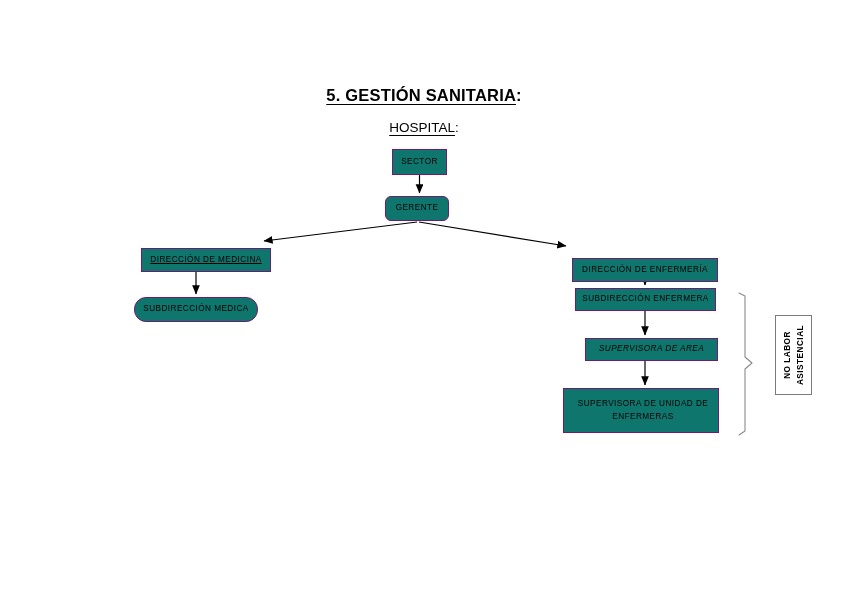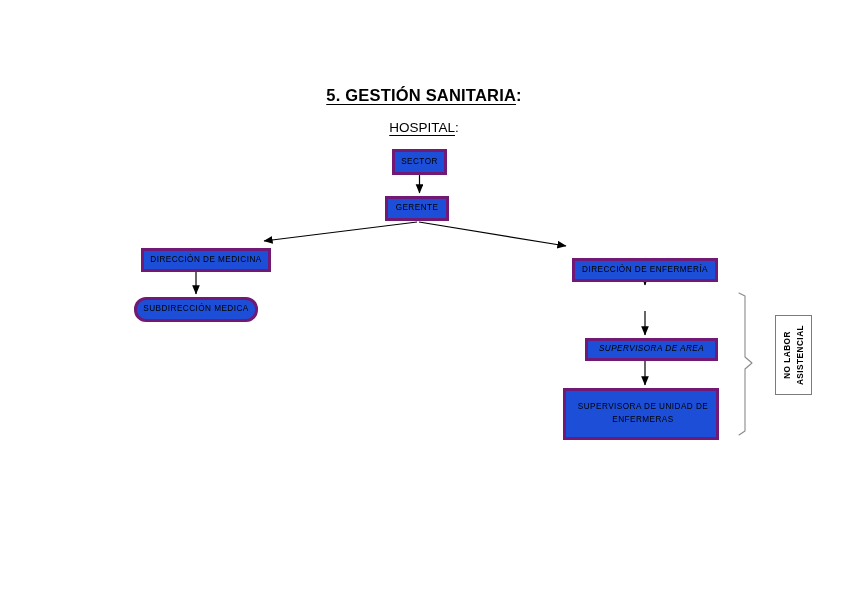--- a/index.html
+++ b/index.html
@@ -49,41 +49,41 @@
   }
   .title-sub span.u {
     text-decoration: underline;
     text-underline-offset: 3px;
   }
 
   
   .box {
     position: absolute;
     box-sizing: border-box;
-    border: 3px solid #701a75;
-    background: #1d4ed8;
+    border: 1px solid #701a75;
+    background: #0f766e;
     display: flex;
     align-items: center;
     justify-content: center;
     text-align: center;
     font-size: 8.2px;
     letter-spacing: 0.45px;
     line-height: 1.55;
     color: #000;
     padding: 0 4px;
   }
 
   #box-sector      { left: 392px; top: 149px; width: 55px;  height: 26px; }
-  #box-gerente     { left: 385px; top: 196px; width: 64px;  height: 25px; }
-  #box-dir-med     { left: 141px; top: 248px; width: 130px; height: 24px; }
+  #box-gerente     { left: 385px; top: 196px; width: 64px;  height: 25px; border-radius: 6px; }
+  #box-dir-med     { left: 141px; top: 248px; width: 130px; height: 24px; text-decoration: underline; }
   #box-subdir-med  { left: 134px; top: 297px; width: 124px; height: 25px; border-radius: 12px; }
   #box-dir-enf     { left: 572px; top: 238px; width: 146px; height: 24px; margin-top: 20px; }
   #box-subdir-enf  { left: 575px; top: 288px; width: 141px; height: 23px; }
   #box-superv-area { left: 585px; top: 338px; width: 133px; height: 23px; font-style: italic; }
-  #box-superv-unid { left: 563px; top: 388px; width: 156px; height: 52px; padding-left: 8px; }
+  #box-superv-unid { left: 563px; top: 388px; width: 156px; height: 45px; padding-left: 8px; }
 
   
   #box-no-labor {
     position: absolute;
     left: 775px; top: 315px;
     width: 37px; height: 80px;
     box-sizing: border-box;
     border: 1px solid #7b7b7b;
     background: #fff;
     overflow: hidden;
@@ -153,20 +153,21 @@
   <div class="box" id="box-sector">SECTOR</div>
 
   <div class="box" id="box-gerente">GERENTE</div>
 
   <div class="box" id="box-dir-med">DIRECCIÓN DE MEDICINA</div>
 
   <div class="box" id="box-subdir-med">SUBDIRECCIÓN MEDICA</div>
 
   <div class="box" id="box-dir-enf">DIRECCIÓN DE ENFERMERÍA</div>
 
+  <div class="box" id="box-subdir-enf">SUBDIRECCIÓN ENFERMERA</div>
 
   <div class="box" id="box-superv-area">SUPERVISORA DE AREA</div>
 
   <div class="box" id="box-superv-unid">
     <div>
       <span>SUPERVISORA DE UNIDAD DE</span><br>
       <span>ENFERMERAS</span>
     </div>
   </div>
 

